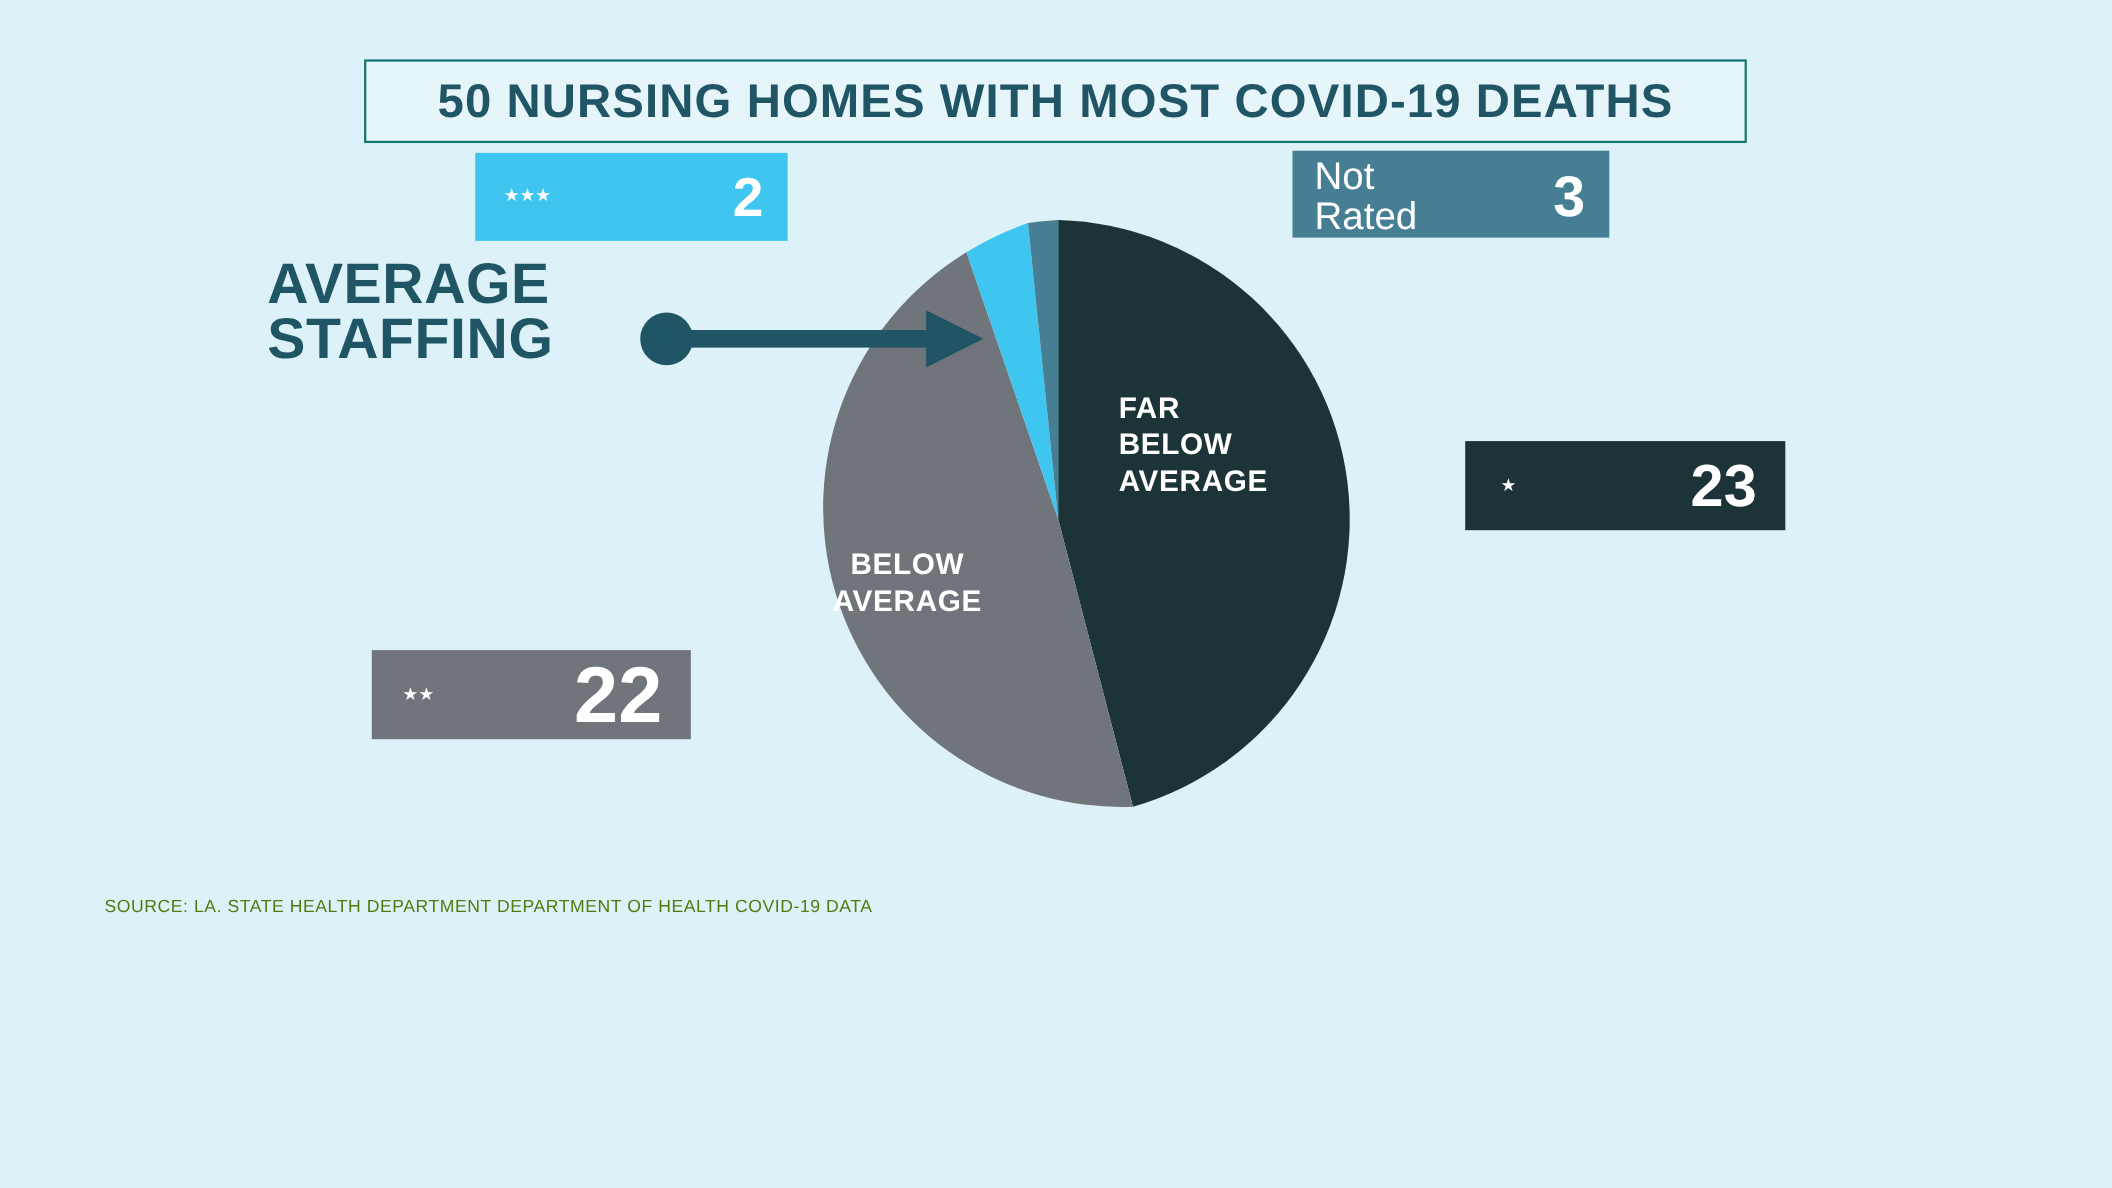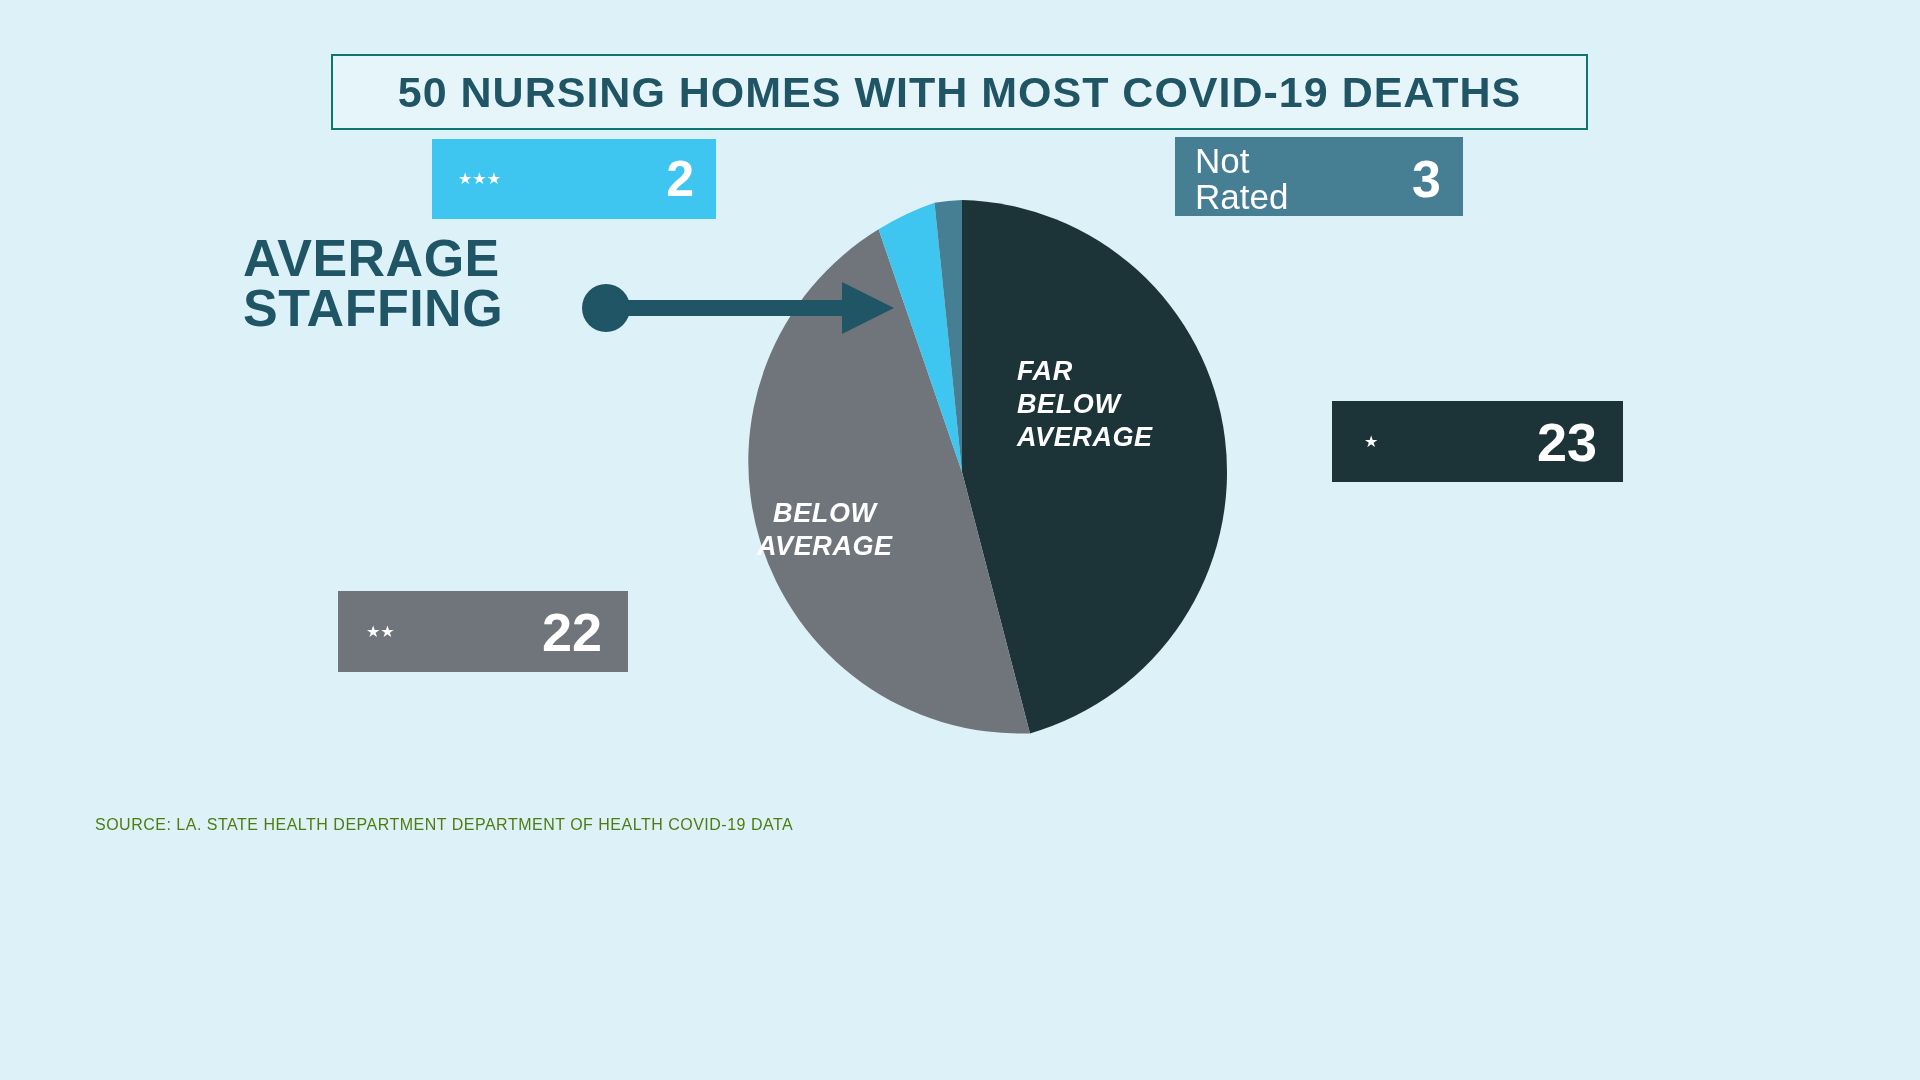--- a/index.html
+++ b/index.html
@@ -97,21 +97,21 @@
   }
   #badge-one-star .count { font-size: 54px; text-align: center; }
 
   
   #badge-two-star {
     left: 338px; top: 591px;
     width: 290px; height: 81px;
     background: #6f757b;
     padding: 0 26px 0 28px;
   }
-  #badge-two-star .count { font-size: 54px; }
+  #badge-two-star .count { font-size: 72px; }
 
   
   #callout-label {
     position: absolute;
     left: 243px;
     top: 233px;
     width: 340px;
     font-size: 52px;
     font-weight: bold;
     line-height: 0.97;
@@ -138,21 +138,20 @@
   }
   .slice-label {
     position: absolute;
     color: #ffffff;
     font-weight: bold;
     font-size: 27px;
     line-height: 1.22;
     letter-spacing: 0.6px;
     white-space: pre-line;
     text-transform: uppercase;
-    font-style: italic;
   }
   #label-far-below-average {
     left: 1017px;
     top: 355px;
     text-align: left;
   }
   #label-below-average {
     left: 757px;
     top: 497px;
     text-align: center;

